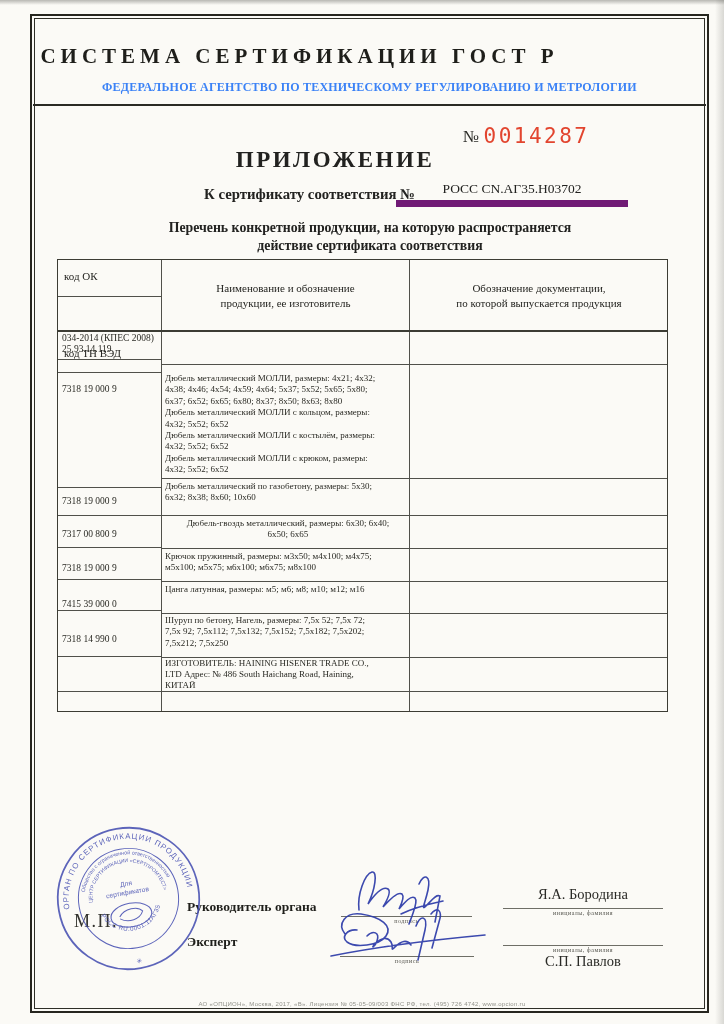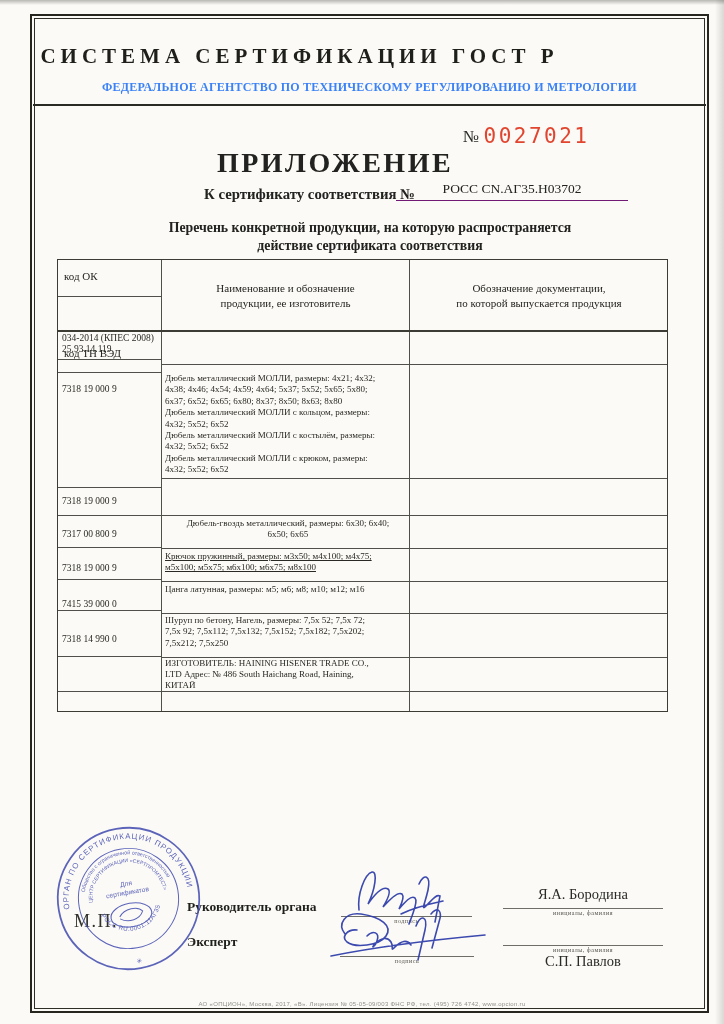--- a/index.html
+++ b/index.html
@@ -12,24 +12,24 @@
   .abs{position:absolute;}
   .frame{left:30px;top:14px;width:679px;height:999px;border:2.5px solid #26261f;box-sizing:border-box;}
   .frame-inner{position:absolute;inset:2px;border:1px solid #2e2e27;}
   .ctr{text-align:center;}
   .preline{white-space:pre-line;}
   .rule{background:#2a2a24;}
   .sys-title{left:30px;width:539px;top:44px;font-size:21px;font-weight:bold;letter-spacing:5px;color:#1e1e1a;}
   .agency{left:30px;width:679px;top:80px;font-size:12px;font-weight:bold;letter-spacing:.2px;color:#3b82f6;}
   .blank-no{left:463px;top:124px;font-size:17px;color:#2c2c28;}
   .blank-no-digits{font-family:"DejaVu Sans Mono", monospace;font-size:21px;letter-spacing:2.5px;vertical-align:-1px;}
-  .app-title{left:30px;width:610px;top:147px;font-size:28px;font-weight:bold;letter-spacing:2.5px;}
+  .app-title{left:30px;width:610px;top:147px;font-size:23px;font-weight:bold;letter-spacing:2.5px;}
   .cert-label{left:204px;top:186px;font-size:14.8px;font-weight:bold;}
   .cert-num{left:396px;top:181px;width:232px;text-align:center;font-size:13.5px;
-            padding-bottom:3px;border-bottom:1px solid #701a75;}
+            padding-bottom:3px;border-bottom:7px solid #701a75;}
   .heading{left:20px;width:700px;top:219px;font-size:13.8px;font-weight:bold;line-height:17.5px;}
   .tbl{left:57px;top:259px;width:611px;height:453px;border:1.6px solid #3c3c34;box-sizing:border-box;}
   .vl{position:absolute;top:0;bottom:0;width:1.2px;background:#50504a;}
   .hl{position:absolute;height:1.1px;background:#50504a;}
   .hl-left{left:0;width:103px;}
   .hl-mid{left:103px;right:0;}
   .hl-full{left:0;right:0;}
   .th1{position:absolute;left:6px;font-size:11px;color:#242420;}
   .th{position:absolute;top:21px;font-size:11px;line-height:15px;text-align:center;white-space:pre-line;color:#242420;}
   .code{position:absolute;left:4px;width:97px;font-size:9.5px;line-height:11px;white-space:pre;color:#2a2a24;}
@@ -52,21 +52,21 @@
   <div class="abs frame">
     <div class="frame-inner"></div>
   </div>
 
   <div class="abs sys-title ctr">СИСТЕМА СЕРТИФИКАЦИИ ГОСТ Р</div>
   <div class="abs agency ctr">ФЕДЕРАЛЬНОЕ АГЕНТСТВО ПО ТЕХНИЧЕСКОМУ РЕГУЛИРОВАНИЮ И МЕТРОЛОГИИ</div>
   <div class="abs rule" style="left:33px;top:104px;width:673px;height:2px;"></div>
 
   <div class="abs blank-no">
     <span>№</span>
-    <span class="blank-no-digits" style="color:#e2452f;">0027021</span>
+    <span class="blank-no-digits" style="color:#e2452f;">0014287</span>
   </div>
 
   <div class="abs app-title ctr">ПРИЛОЖЕНИЕ</div>
   <div class="abs cert-label">К сертификату соответствия №</div>
   <div class="abs cert-num">РОСС CN.АГ35.Н03702</div>
   <div class="abs heading ctr preline">Перечень конкретной продукции,  на которую распространяется
 действие сертификата соответствия</div>
 
   <div class="abs tbl">
     <div class="vl" style="left:103px;"></div>
@@ -111,23 +111,25 @@
 
     <div class="prod" style="top:113px;">Дюбель металлический МОЛЛИ, размеры: 4x21; 4x32;
 4x38; 4x46; 4x54; 4x59; 4x64; 5x37; 5x52; 5x65; 5x80;
 6x37; 6x52; 6x65; 6x80; 8x37; 8x50; 8x63; 8x80
 Дюбель металлический МОЛЛИ с кольцом, размеры:
 4x32; 5x52; 6x52
 Дюбель металлический МОЛЛИ с костылём, размеры:
 4x32; 5x52; 6x52
 Дюбель металлический МОЛЛИ с крюком, размеры:
 4x32; 5x52; 6x52</div>
+    <div class="prod" style="top:221px;">Дюбель металлический по газобетону, размеры: 5x30;
+6x32; 8x38; 8x60; 10x60</div>
     <div class="prod" style="top:258px;text-align:center;">Дюбель-гвоздь металлический, размеры: 6x30; 6x40;
 6x50; 6x65</div>
-    <div class="prod" style="top:291px;text-decoration:underline;">Крючок пружинный, размеры: м3x50; м4x100; м4x75;
+    <div class="prod" style="top:291px;">Крючок пружинный, размеры: м3x50; м4x100; м4x75;
 м5x100; м5x75; м6x100; м6x75; м8x100</div>
     <div class="prod" style="top:324px;">Цанга латунная, размеры: м5; м6; м8; м10; м12; м16</div>
     <div class="prod" style="top:355px;">Шуруп по бетону, Нагель, размеры: 7,5x 52; 7,5x 72;
 7,5x 92; 7,5x112; 7,5x132; 7,5x152; 7,5x182; 7,5x202;
 7,5x212; 7,5x250</div>
     <div class="prod" style="top:398px;line-height:11px;">ИЗГОТОВИТЕЛЬ: HAINING HISENER TRADE CO.,
 LTD Адрес: № 486 South Haichang Road, Haining,
 КИТАЙ</div>
   </div>
 

